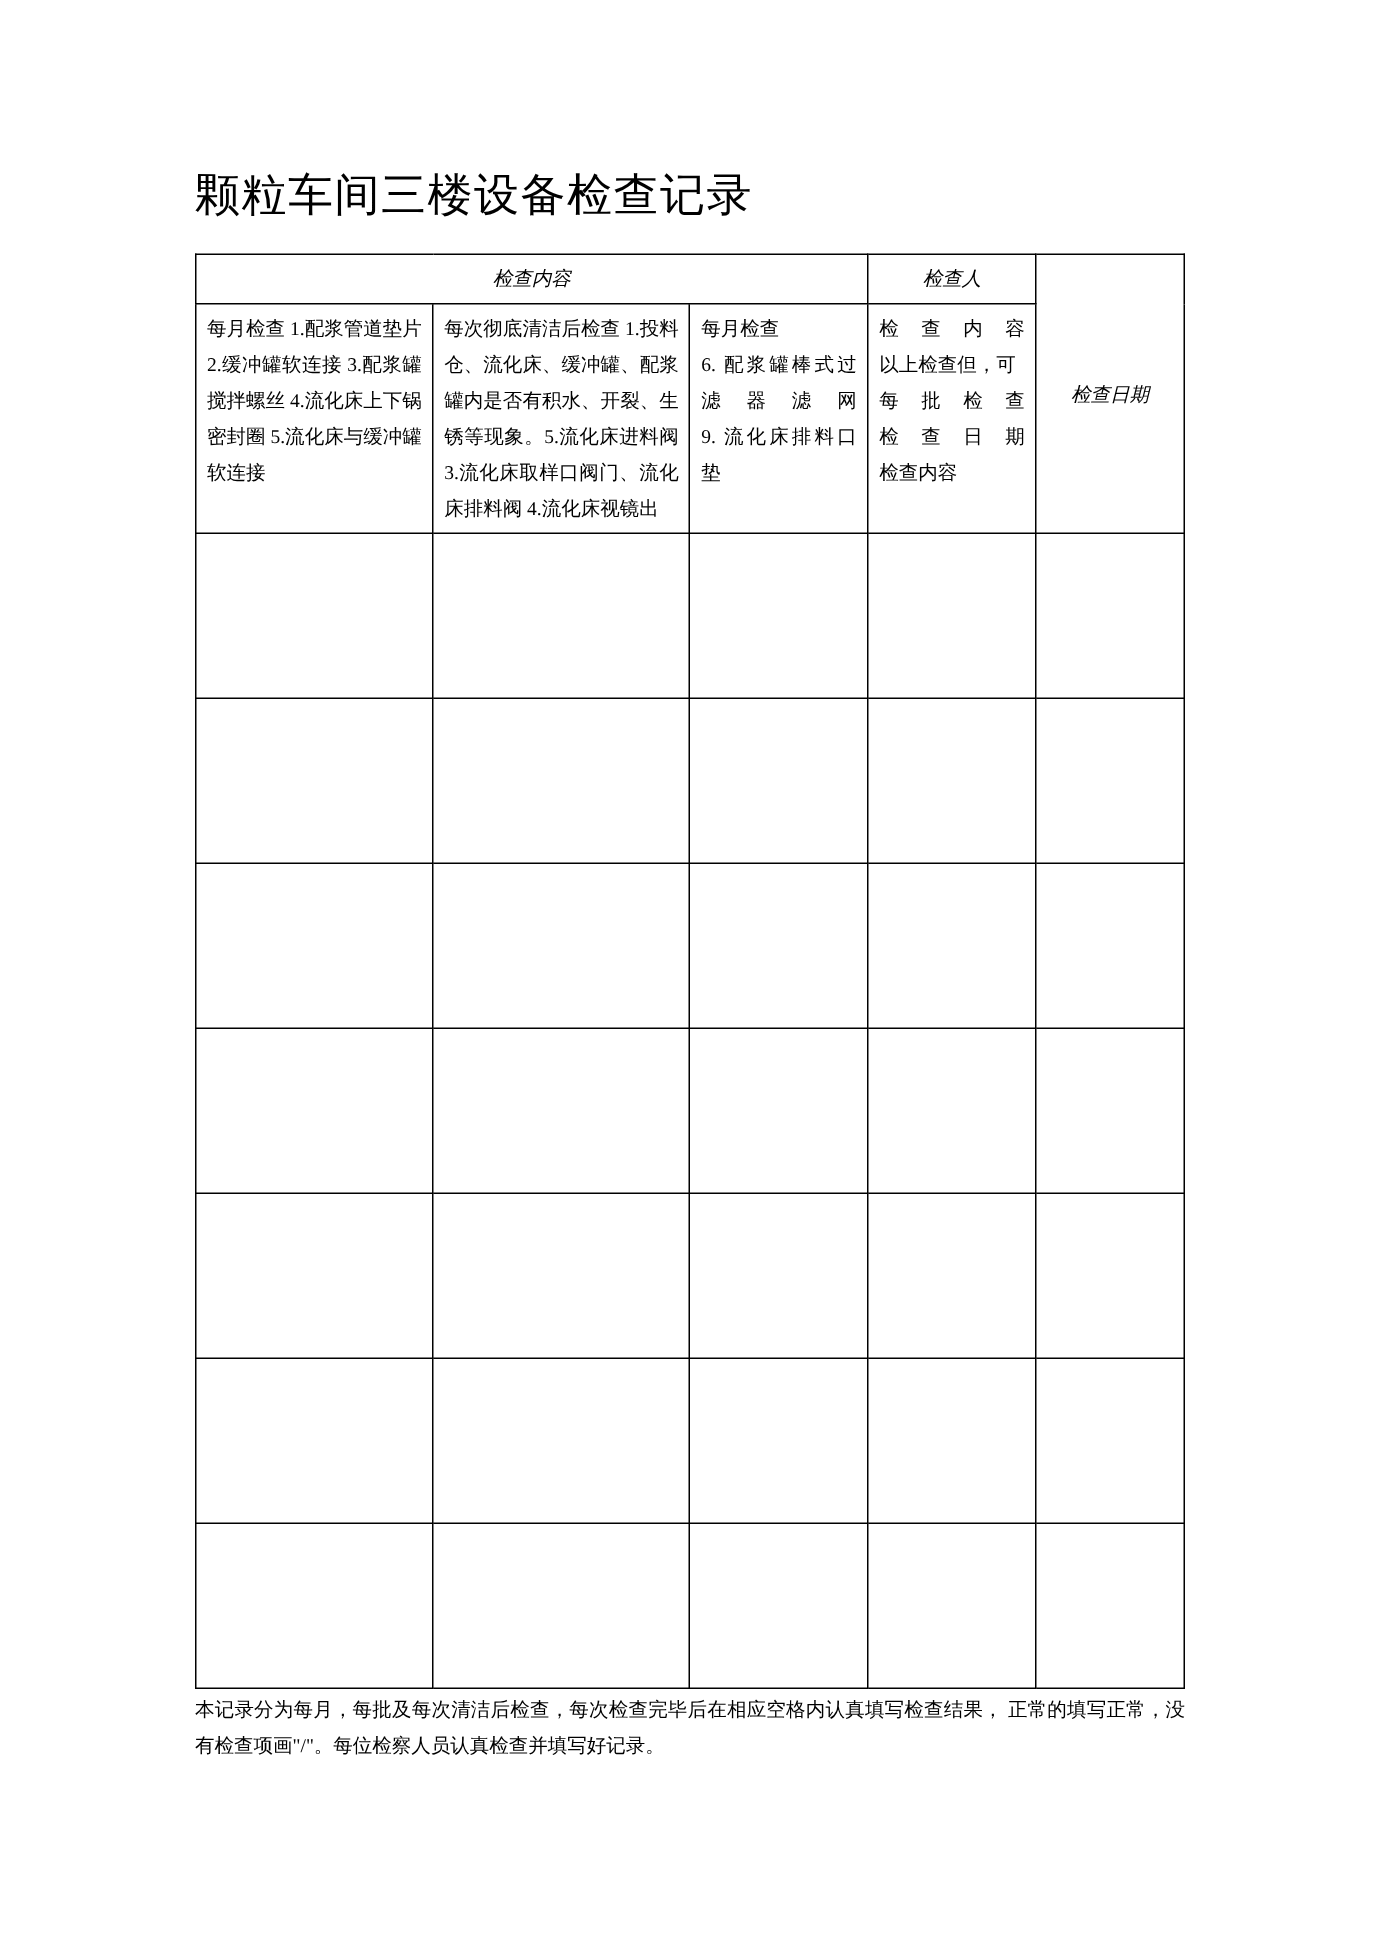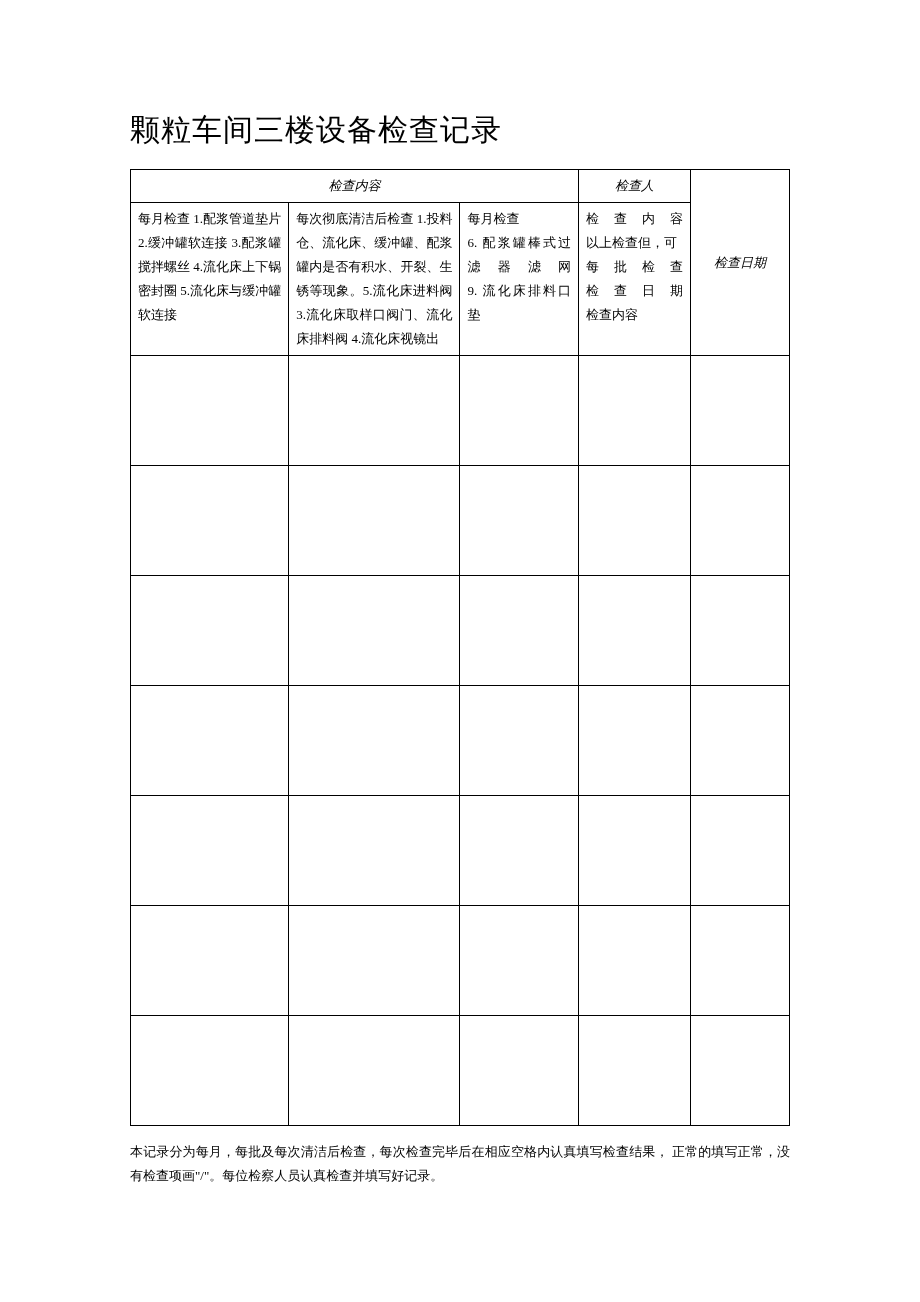--- a/index.html
+++ b/index.html
@@ -36,21 +36,21 @@
     td.date-cell { vertical-align: middle; text-align: center; font-style: italic; }
     .col-a { width: 24%; }
     .col-b { width: 26%; }
     .col-c { width: 18%; }
     .col-d { width: 17%; }
     .col-e { width: 15%; }
     tr.blank td { height: 110px; }
     .footer-note {
       font-size: 13px;
       line-height: 1.8;
-      margin-top: 14px;
+      margin-top: 2px;
       text-align: justify;
       text-justify: inter-ideograph;
     }
     .jd { text-align-last: justify; }
   </style>
 </head>
 <body>
 
 <h1 class="title">颗粒车间三楼设备检查记录</h1>
 

